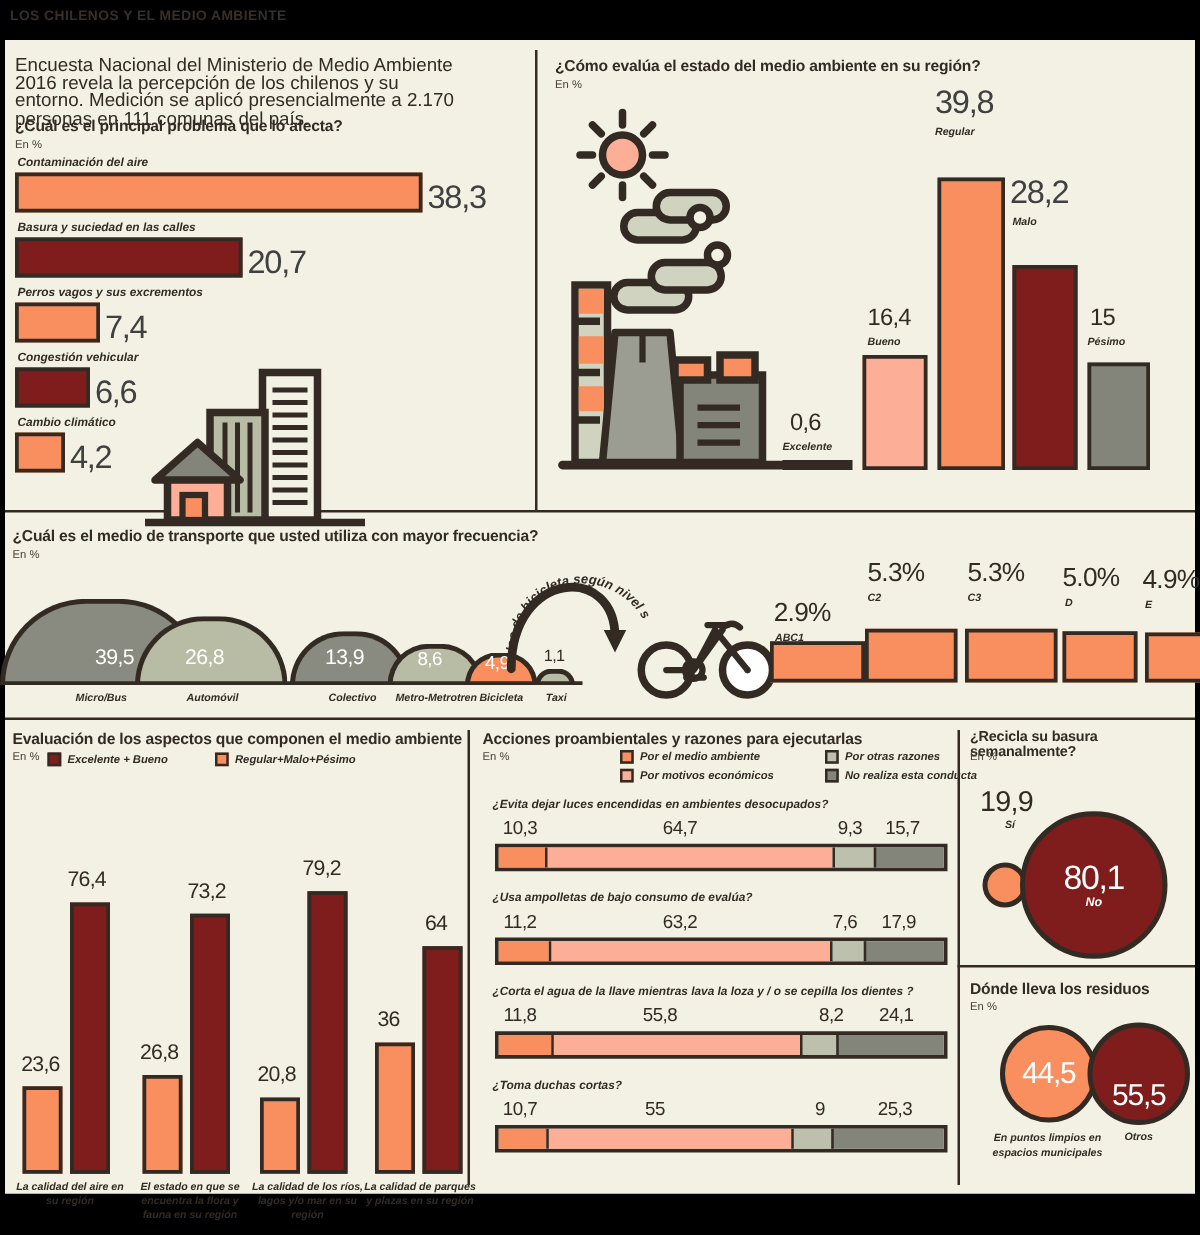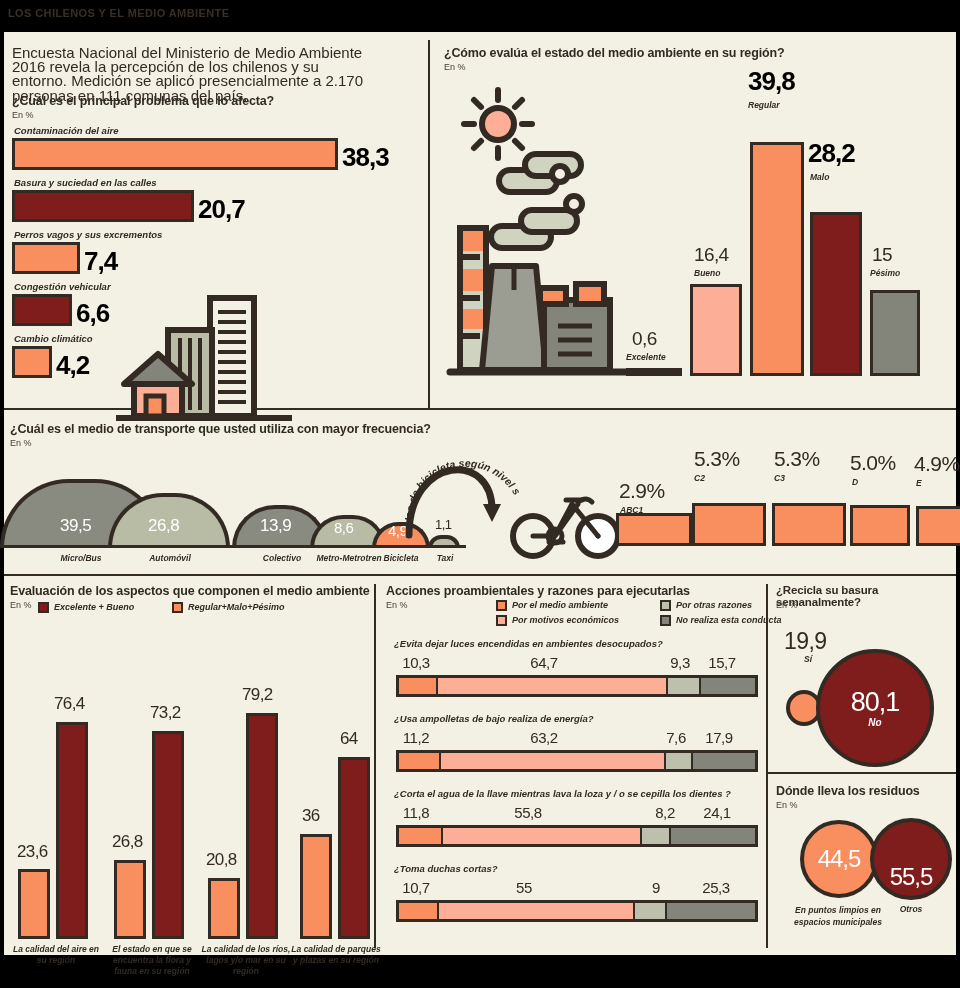--- a/index.html
+++ b/index.html
@@ -51,22 +51,22 @@
     position:absolute;
   }
   .enpct{
     position:absolute;font-size:9px;color:#4a4036;font-style:normal;
   }
   .catlabel{
     position:absolute;font-size:9.5px;font-style:italic;font-weight:bold;color:#332b23;
   }
   .bigval{
     position:absolute;font-family:"Liberation Sans", sans-serif;
-    font-size:26px;color:#000000;letter-spacing:-1px;
-    font-weight:700;
+    font-size:26px;color:#404040;letter-spacing:-1px;
+    font-weight:400;
   }
   .smallval{
     position:absolute;font-size:19px;color:#332b23;letter-spacing:-.6px;font-weight:300;
   }
   .tinylabel{
     position:absolute;font-size:8.5px;font-style:italic;font-weight:bold;color:#332b23;
   }
 
   
   .bar{position:absolute;border:3px solid #332b23;box-sizing:border-box;}
@@ -267,21 +267,21 @@
       <div class="vbar dg" style="left:866px;top:258px;width:50px;height:86px;"></div>
       <div class="smallval" style="left:868px;top:212px;">15</div>
       <div class="tinylabel" style="left:866px;top:236px;">Pésimo</div>
     </div>
 
     <div id="sec3">
       <div class="qtitle" style="left:6px;top:390px;width:560px;">¿Cuál es el medio de transporte que usted utiliza con mayor frecuencia?</div>
       <div class="enpct" style="left:6px;top:406px;">En %</div>
 
       <div class="hill" style="left:-4px;top:447px;width:164px;height:69px;border-radius:82px 82px 0 0;background:#8a8b80;"></div>
-      <div class="hillval" style="left:56px;top:484px;">39,5</div>
+      <div class="hillval" style="left:72px;top:484px;">39,5</div>
       <div class="hilllab" style="left:22px;top:521px;width:110px;">Micro/Bus</div>
 
       <div class="hill" style="left:104px;top:461px;width:122px;height:55px;border-radius:61px 61px 0 0;background:#b8bca5;"></div>
       <div class="hillval" style="left:144px;top:484px;">26,8</div>
       <div class="hilllab" style="left:114px;top:521px;width:104px;">Automóvil</div>
 
       <div class="hill" style="left:228px;top:473px;width:96px;height:43px;border-radius:48px 48px 0 0;background:#8a8b80;"></div>
       <div class="hillval" style="left:256px;top:484px;">13,9</div>
       <div class="hilllab" style="left:238px;top:521px;width:80px;">Colectivo</div>
 
@@ -402,21 +402,21 @@
       <div class="stackval" style="left:540px;top:622px;">64,7</div>
       <div class="stackval" style="left:676px;top:622px;">9,3</div>
       <div class="stackval" style="left:718px;top:622px;">15,7</div>
       <div class="stackwrap" style="left:392px;top:643px;width:362px;">
         <div class="or" style="width:10.3%"></div>
         <div class="pk" style="width:64.7%"></div>
         <div class="lg" style="width:9.3%"></div>
         <div class="dg" style="width:15.7%"></div>
       </div>
 
-      <div class="stacklab" style="left:390px;top:681px;">¿Usa ampolletas de bajo realiza de energía?</div>
+      <div class="stacklab" style="left:390px;top:681px;">¿Usa ampolletas de bajo consumo de evalúa?</div>
       <div class="stackval" style="left:412px;top:697px;">11,2</div>
       <div class="stackval" style="left:540px;top:697px;">63,2</div>
       <div class="stackval" style="left:672px;top:697px;">7,6</div>
       <div class="stackval" style="left:715px;top:697px;">17,9</div>
       <div class="stackwrap" style="left:392px;top:718px;width:362px;">
         <div class="or" style="width:11.2%"></div>
         <div class="pk" style="width:63.2%"></div>
         <div class="lg" style="width:7.6%"></div>
         <div class="dg" style="width:17.9%"></div>
       </div>

